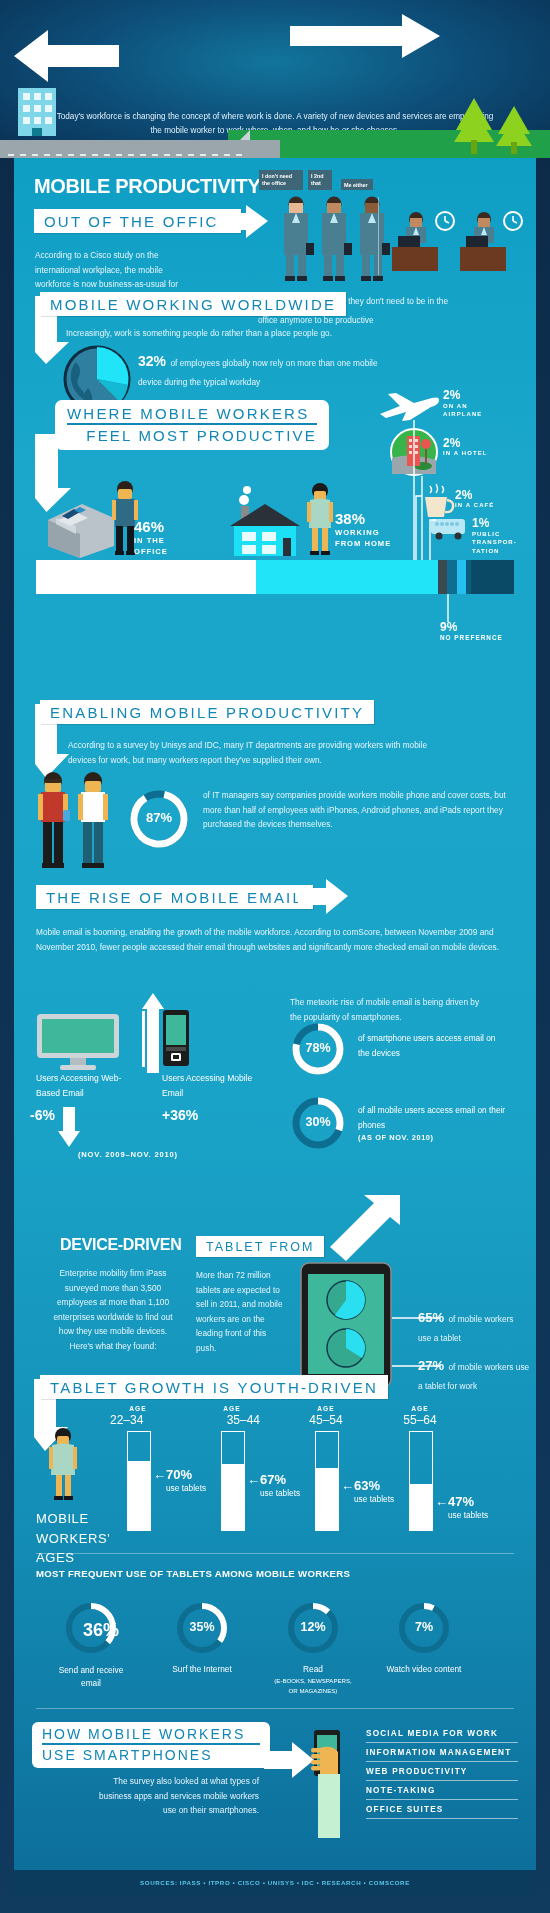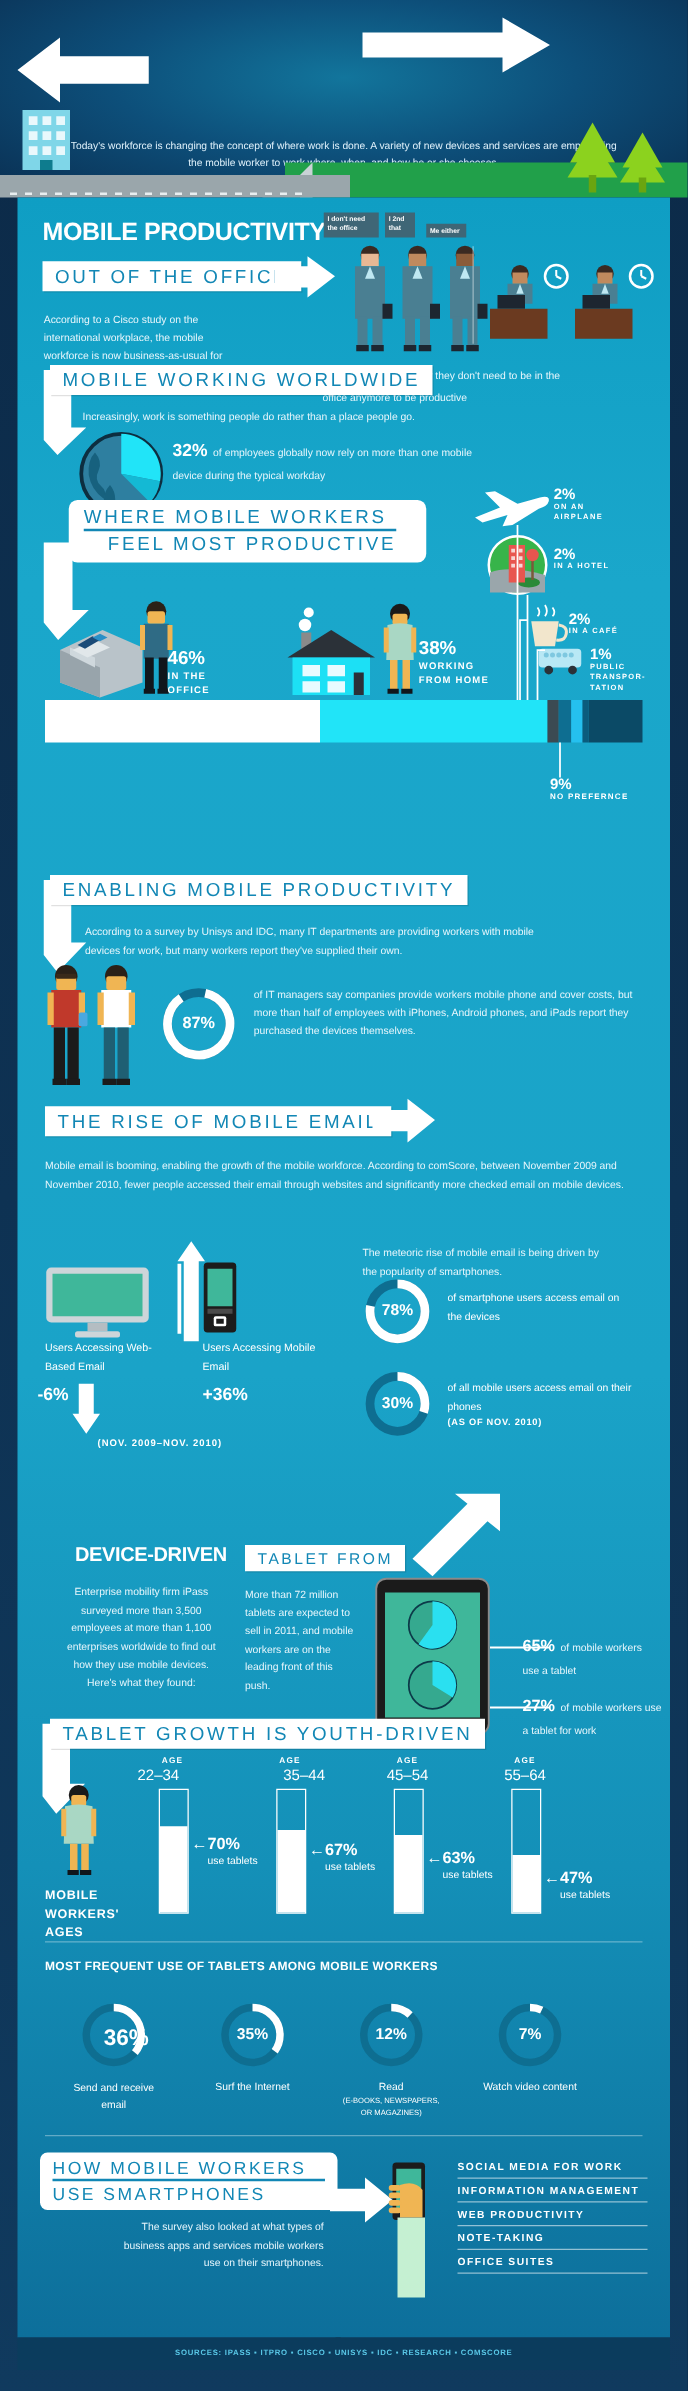--- a/index.html
+++ b/index.html
@@ -215,21 +215,21 @@
     <div style="position:absolute;left:138px;top:60px;width:250px">
       <span style="color:#fff;font-size:14px;font-weight:bold">32%</span>
       <span class="para">of employees globally now rely on more than one mobile device during the typical workday</span>
     </div>
   </div>
 
   <div class="sec" style="top:400px">
     <svg style="position:absolute;left:35px;top:34px;width:36px;height:78px" viewBox="0 0 36 78">
       <polygon points="0,0 23,0 23,54 36,54 11.5,78 0,64" fill="#fff"></polygon>
     </svg>
-    <div style="position:absolute;left:55px;top:0;background:#fff;border-radius:7px;padding:5px 24px 6px 12px">
+    <div style="position:absolute;left:55px;top:0;background:#fff;border-radius:7px;padding:5px 12px 6px 12px">
       <div style="color:#1287b5;font-size:15px;letter-spacing:2.2px">WHERE MOBILE WORKERS</div>
       <div style="height:2px;background:#1287b5;margin:1px 0 2px 0;width:250px"></div>
       <div style="color:#1287b5;font-size:15px;letter-spacing:2.2px;text-align:right">FEEL MOST PRODUCTIVE</div>
     </div>
 
     <svg style="position:absolute;left:42px;top:96px;width:78px;height:62px" viewBox="0 0 78 62">
       <polygon points="6,24 40,8 72,22 72,50 38,62 6,50" fill="#b9c3c9"></polygon>
       <polygon points="6,24 38,38 38,62 6,50" fill="#98a4ab"></polygon>
       <polygon points="14,28 34,38 34,30 14,22" fill="#cfd8dd"></polygon>
       <polygon points="16,24 34,16 46,22 28,30" fill="#e1e7ea"></polygon>
@@ -527,21 +527,21 @@
       <circle cx="15" cy="9" r="8" fill="#1a1a1a"></circle>
         <rect x="9" y="9" width="12" height="9" rx="2" fill="#f0b553"></rect>
       <path d="M4 18 q11-3 22 0 l1 30 h-24z" fill="#a9d7c4"></path>
       <rect x="1" y="20" width="4" height="22" fill="#f0b553"></rect>
         <rect x="25" y="20" width="4" height="22" fill="#f0b553"></rect>
       <rect x="8" y="48" width="6" height="22" fill="#f0b553"></rect>
         <rect x="17" y="48" width="6" height="22" fill="#f0b553"></rect>
       <rect x="6" y="69" width="9" height="4" fill="#10161c"></rect>
         <rect x="16" y="69" width="9" height="4" fill="#10161c"></rect>
     </svg>
-    <div style="position:absolute;left:36px;top:134px;color:#fff;font-size:10px;font-weight:bold;letter-spacing:.6px;line-height:1.5;width:70px">MOBILE WORKERS' AGES</div>
+    <div style="position:absolute;left:36px;top:134px;color:#fff;font-size:13px;font-weight:normal;letter-spacing:.6px;line-height:1.5;width:70px">MOBILE WORKERS' AGES</div>
 
     <div>
       <div style="position:absolute;left:118px;top:30px;width:40px;text-align:center;color:#fff;font-size:6.6px;font-weight:bold;letter-spacing:1px">AGE</div>
       <div style="position:absolute;left:110px;top:38px;width:56px;text-align:left;color:#fff;font-size:12px">22–34</div>
       <div style="position:absolute;left:127px;top:56px;width:24px;height:100px;border:1.5px solid #fff;background:transparent">
         <div style="position:absolute;left:0;bottom:0;width:100%;height:70%;background:#fff"></div>
       </div>
       <div style="position:absolute;left:153px;top:92px;color:#fff;font-size:13px;font-weight:bold">←<span>70%</span></div>
       <div style="position:absolute;left:166px;top:108px;color:#fff;font-size:8.3px">use tablets</div>
     </div>

